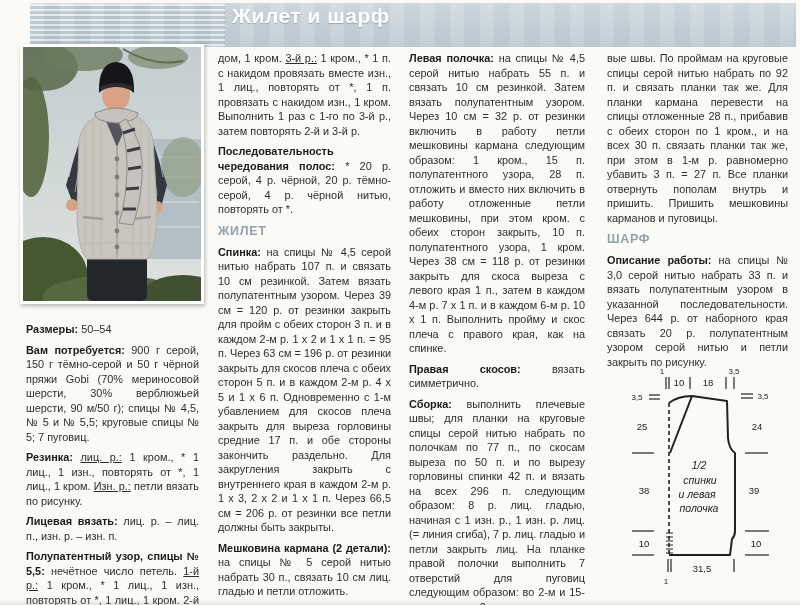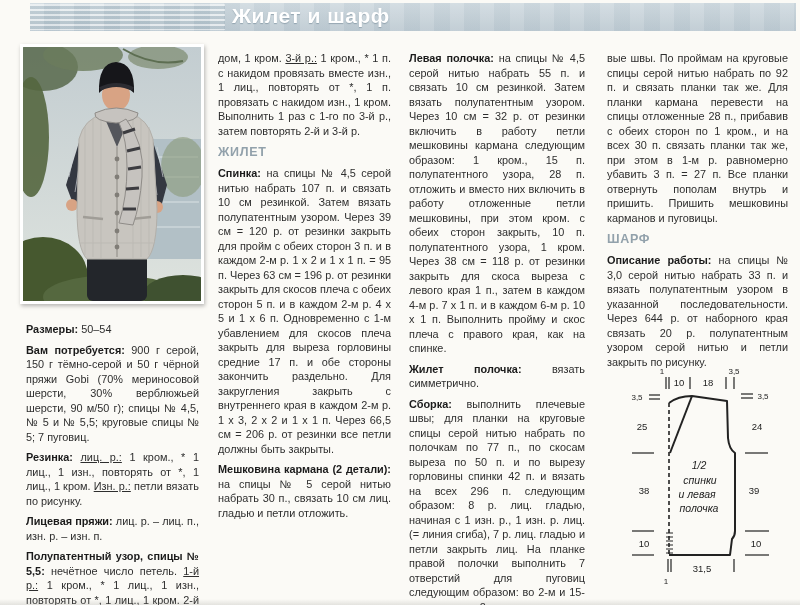--- a/index.html
+++ b/index.html
@@ -1,18 +1,18 @@
 <!DOCTYPE html>
 <html><head>
 <meta charset="utf-8">
 <style>
   html,body{margin:0;padding:0;background:#e9e7e2;}
   .page{position:relative;width:800px;height:605px;background:#fbfaf6;font-family:"Liberation Sans",sans-serif;overflow:hidden;box-shadow:0 0 6px rgba(0,0,0,.2);}
   .page::after{content:"";position:absolute;left:0;right:0;bottom:0;height:6px;background:linear-gradient(180deg,rgba(0,0,0,0),rgba(120,120,115,.18));pointer-events:none;}
-  .header-band{position:absolute;left:30px;top:3px;width:766px;height:28px;background:linear-gradient(180deg,#d0dae0,#bcc9d1);}
+  .header-band{position:absolute;left:30px;top:3px;width:766px;height:44px;background:linear-gradient(180deg,#d0dae0,#bcc9d1);}
   .header-band::before{content:"";position:absolute;left:0;top:1px;bottom:1px;width:195px;background:repeating-linear-gradient(180deg,rgba(255,255,255,.55) 0 2px,rgba(140,163,176,.30) 2px 5px);}
   .header-band::after{content:"";position:absolute;inset:0;background:repeating-linear-gradient(90deg,rgba(255,255,255,.10) 0 14px,rgba(150,170,182,.08) 14px 30px);}
   .header-title{position:absolute;left:202px;top:1px;z-index:2;font-size:21px;font-weight:bold;color:#ffffff;letter-spacing:.5px;text-shadow:0 1px 1px rgba(110,132,145,.55);}
   .photo-frame{position:absolute;left:20px;top:44px;width:178px;height:254px;background:#fff;padding:3px;box-shadow:1px 2px 4px rgba(0,0,0,.28);}
   .photo-frame svg{display:block;}
   .col{position:absolute;font-size:10.9px;line-height:14.5px;text-align:justify;color:#2e2e2e;}
   .col p{margin:6px;}
   .sec-heading{color:#92a1ab;font-size:12.5px;line-height:15px;margin:7px 0 3px 0;letter-spacing:.7px;font-weight:bold;padding-left:6px;}
   .run-b{font-weight:bold;color:#1b1b1b;}
   .run-u{text-decoration:underline;}
@@ -111,32 +111,33 @@
           <line x1="100" y1="162" x2="113" y2="162"></line>
         </g>
       </g>
     </svg>
   </div>
 
   <div class="col" id="col1">
       <p><span class="run-b">Размеры: </span><span>50–54</span></p>
       <p><span class="run-b">Вам потребуется: </span><span>900 г серой, 150 г тёмно-серой и 50 г чёрной пряжи Gobi (70% мериносовой шерсти, 30% верблюжьей шерсти, 90 м/50 г); спицы № 4,5, № 5 и № 5,5; круговые спицы № 5; 7 пуговиц.</span></p>
       <p><span class="run-b">Резинка: </span><span class="run-u">лиц. р.:</span><span> 1 кром., * 1 лиц., 1 изн., повторять от *, 1 лиц., 1 кром. </span><span class="run-u">Изн. р.:</span><span> петли вязать по рисунку.</span></p>
-      <p><span class="run-b">Лицевая пряжи: </span><span>лиц. р. – лиц. п., изн. р. – изн. п.</span></p>
+      <p><span class="run-b">Лицевая вязать: </span><span>лиц. р. – лиц. п., изн. р. – изн. п.</span></p>
       <p><span class="run-b">Полупатентный узор, спицы № 5,5: </span><span>нечётное число петель. </span><span class="run-u">1-й р.:</span><span> 1 кром., * 1 лиц., 1 изн., повторять от *, 1 лиц., 1 кром. </span><span class="run-u">2-й р.:</span><span> 1 кром., * 1 п. снять с накидом как изн., 1 изн., повторять от *, 1 п. снять с наки-</span></p>
     </div>
   <div class="col" id="col2">
       <p><span>дом, 1 кром. </span><span class="run-u">3-й р.:</span><span> 1 кром., * 1 п. с накидом провязать вместе изн., 1 лиц., повторять от *, 1 п. провязать с накидом изн., 1 кром. Выполнить 1 раз с 1-го по 3-й р., затем повторять 2-й и 3-й р.</span></p>
+      <p><span class="run-b">Последовательность чередования полос: </span><span>* 20 р. серой, 4 р. чёрной, 20 р. тёмно-серой, 4 р. чёрной нитью, повторять от *.</span></p>
       <h3 class="sec-heading"><span>ЖИЛЕТ</span></h3>
       <p><span class="run-b">Спинка: </span><span>на спицы № 4,5 серой нитью набрать 107 п. и связать 10 см резинкой. Затем вязать полупатентным узором. Через 39 см = 120 р. от резинки закрыть для пройм с обеих сторон 3 п. и в каждом 2-м р. 1 x 2 и 1 x 1 п. = 95 п. Через 63 см = 196 р. от резинки закрыть для скосов плеча с обеих сторон 5 п. и в каждом 2-м р. 4 x 5 и 1 x 6 п. Одновременно с 1-м убавлением для скосов плеча закрыть для выреза горловины средние 17 п. и обе стороны закончить раздельно. Для закругления закрыть с внутреннего края в каждом 2-м р. 1 x 3, 2 x 2 и 1 x 1 п. Через 66,5 см = 206 р. от резинки все петли должны быть закрыты.</span></p>
       <p><span class="run-b">Мешковина кармана (2 детали): </span><span>на спицы № 5 серой нитью набрать 30 п., связать 10 см лиц. гладью и петли отложить.</span></p>
     </div>
   <div class="col" id="col3">
       <p><span class="run-b">Левая полочка: </span><span>на спицы № 4,5 серой нитью набрать 55 п. и связать 10 см резинкой. Затем вязать полупатентным узором. Через 10 см = 32 р. от резинки включить в работу петли мешковины кармана следующим образом: 1 кром., 15 п. полупатентного узора, 28 п. отложить и вместо них включить в работу отложенные петли мешковины, при этом кром. с обеих сторон закрыть, 10 п. полупатентного узора, 1 кром. Через 38 см = 118 р. от резинки закрыть для скоса выреза с левого края 1 п., затем в каждом 4-м р. 7 x 1 п. и в каждом 6-м р. 10 x 1 п. Выполнить пройму и скос плеча с правого края, как на спинке.</span></p>
-      <p><span class="run-b">Жилет полочка: </span><span>вязать симметрично.</span></p>
+      <p><span class="run-b">Правая скосов: </span><span>вязать симметрично.</span></p>
       <p><span class="run-b">Сборка: </span><span>выполнить плечевые швы; для планки на круговые спицы серой нитью набрать по полочкам по 77 п., по скосам выреза по 50 п. и по вырезу горловины спинки 42 п. и вязать на всех 296 п. следующим образом: 8 р. лиц. гладью, начиная с 1 изн. р., 1 изн. р. лиц. (= линия сгиба), 7 р. лиц. гладью и петли закрыть лиц. На планке правой полочки выполнить 7 отверстий для пуговиц следующим образом: во 2-м и 15-м р. закрыть 2 п. и в следующем ряду снова их набрать; 1-е отверстие выполнить на расстоянии 3 п. от нижнего края, интервал между остальными 10 п. Выполнить боко-</span></p>
     </div>
   <div class="col" id="col4">
       <p><span>вые швы. По проймам на круговые спицы серой нитью набрать по 92 п. и связать планки так же. Для планки кармана перевести на спицы отложенные 28 п., прибавив с обеих сторон по 1 кром., и на всех 30 п. связать планки так же, при этом в 1-м р. равномерно убавить 3 п. = 27 п. Все планки отвернуть пополам внутрь и пришить. Пришить мешковины карманов и пуговицы.</span></p>
       <h3 class="sec-heading"><span>ШАРФ</span></h3>
       <p><span class="run-b">Описание работы: </span><span>на спицы № 3,0 серой нитью набрать 33 п. и вязать полупатентным узором в указанной последовательности. Через 644 р. от наборного края связать 20 р. полупатентным узором серой нитью и петли закрыть по рисунку.</span></p>
     </div>
 
   <div class="schematic">
     <svg width="176" height="246" viewBox="0 0 176 246">

